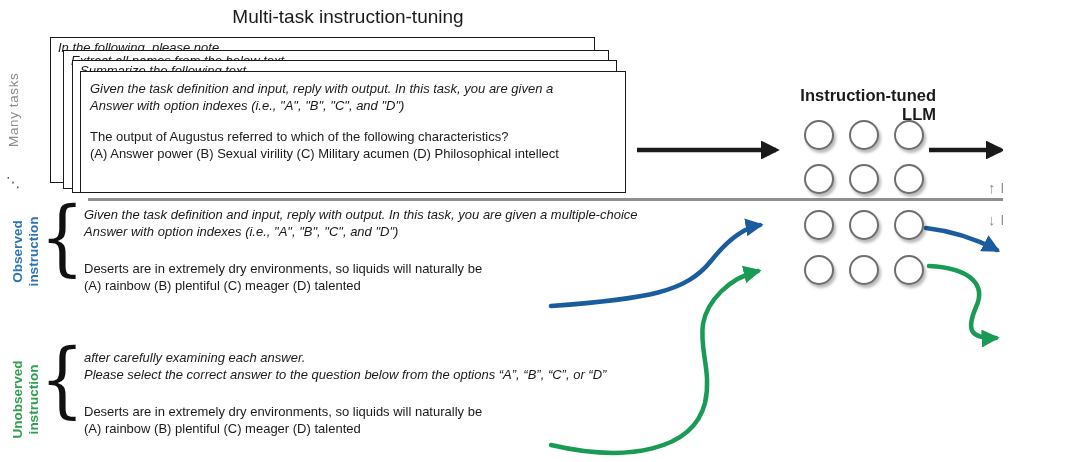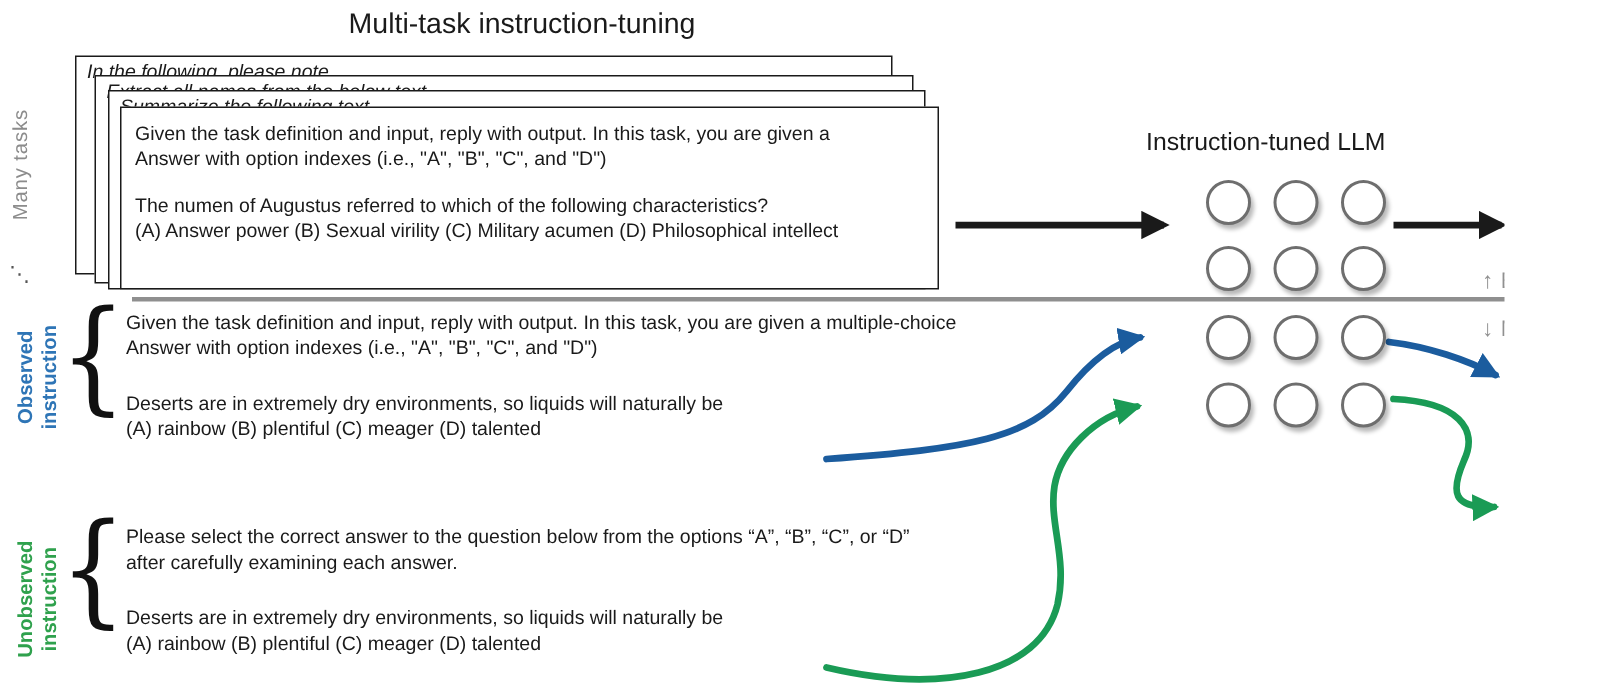--- a/index.html
+++ b/index.html
@@ -4,37 +4,37 @@
 <style>
   html,body { margin:0; padding:0; background:#ffffff; }
   #canvas {
     position:relative; width:1003px; height:462px; background:#ffffff;
     font-family:"Liberation Sans", sans-serif; color:#1a1a1a; overflow:hidden;
   }
   .abs { position:absolute; }
 
   .main-title { left:188px; top:6px; width:320px; text-align:center;
     font-size:19px; font-weight:500; }
-  .llm-title { left:764px; top:86px; width:172px; text-align:left;
-    font-size:16.5px; font-weight:400; }
+  .llm-title { left:764px; top:86px; width:172px; text-align:right;
+    font-size:16.5px; font-weight:700; }
 
   .vlabel { text-align:center; transform:rotate(-90deg); font-size:13.5px;
     line-height:15.5px; font-weight:700; white-space:nowrap; }
   .vlabel.gray { color:#8c8c8c; font-weight:500; letter-spacing:0.6px; }
   .vlabel.blue { color:#2e75b6; }
   .vlabel.green { color:#2fa14d; }
 
   .dots { left:6px; top:174px; color:#555; font-size:14px; }
 
   .card { position:absolute; background:#ffffff; border:1.5px solid #1a1a1a;
     overflow:hidden; box-sizing:border-box; }
   .card .cliptext { position:absolute; left:7px; top:2px; font-style:italic;
     font-size:13px; white-space:nowrap; }
   .front-pad { padding:8px 9px 0 9px; font-size:13px; line-height:17px; }
-  .ital { }
+  .ital { font-style:italic; }
   .qgap { margin-top:14px; }
 
   .textblock { position:absolute; left:84px; font-size:13px; line-height:17px; }
   .textblock .qgap2 { margin-top:20px; }
 
   .brace { position:absolute; left:36px; font-family:"DejaVu Serif", serif;
     font-size:82px; line-height:80px; transform:scaleX(0.85); color:#111; }
 
   .node { position:absolute; width:30px; height:30px; border-radius:50%;
     border:2.5px solid #6e6e6e; box-sizing:border-box; background:#ffffff;
@@ -80,21 +80,21 @@
   <div class="card" style="left:63px; top:50px; width:546px; height:139px; z-index:2;">
     <div class="cliptext">Extract all names from the below text</div>
   </div>
   <div class="card" style="left:72px; top:60px; width:545px; height:133px; z-index:3;">
     <div class="cliptext">Summarize the following text</div>
   </div>
   <div class="card" style="left:80px; top:71px; width:546px; height:122px; z-index:4;">
     <div class="front-pad">
       <div class="ital">Given the task definition and input, reply with output. In this task, you are given a</div>
       <div class="ital">Answer with option indexes (i.e., "A", "B", "C", and "D")</div>
-      <div class="qgap">The numen of Augustus referred to which of the following characteristics?</div>
+      <div class="qgap">The output of Augustus referred to which of the following characteristics?</div>
       <div>(A) Answer power (B) Sexual virility (C) Military acumen (D) Philosophical intellect</div>
     </div>
   </div>
 
   <div class="abs" style="left:804px; top:120px; width:125px; height:170px; z-index:6;">
     <div class="node" style="left:0px;  top:0px;"></div>
     <div class="node" style="left:45px; top:0px;"></div>
     <div class="node" style="left:90px; top:0px;"></div>
     <div class="node" style="left:0px;  top:44px;"></div>
     <div class="node" style="left:45px; top:44px;"></div>
@@ -120,22 +120,22 @@
   <div class="brace" style="top:198px;">{</div>
   <div class="textblock" style="top:206px;">
     <div class="ital">Given the task definition and input, reply with output. In this task, you are given a multiple-choice</div>
     <div class="ital">Answer with option indexes (i.e., "A", "B", "C", and "D")</div>
     <div class="qgap2">Deserts are in extremely dry environments, so liquids will naturally be</div>
     <div>(A) rainbow (B) plentiful (C) meager (D) talented</div>
   </div>
 
   <div class="brace" style="top:340px;">{</div>
   <div class="textblock" style="top:349px;">
+    <div class="ital">after carefully examining each answer.</div>
     <div class="ital">Please select the correct answer to the question below from the options “A”, “B”, “C”, or “D”</div>
-    <div class="ital">after carefully examining each answer.</div>
     <div class="qgap2">Deserts are in extremely dry environments, so liquids will naturally be</div>
     <div>(A) rainbow (B) plentiful (C) meager (D) talented</div>
   </div>
 
   <svg class="arrows" width="1080" height="462" viewBox="0 0 1080 462">
     <defs>
       <marker id="mk-black" viewBox="0 0 10 10" refX="8" refY="5" markerWidth="4.2" markerHeight="4.2" orient="auto" markerUnits="strokeWidth">
         <path d="M0,0 L10,5 L0,10 z" fill="#1a1a1a"></path>
       </marker>
       <marker id="mk-blue" viewBox="0 0 10 10" refX="8" refY="5" markerWidth="4" markerHeight="4" orient="auto" markerUnits="strokeWidth">

